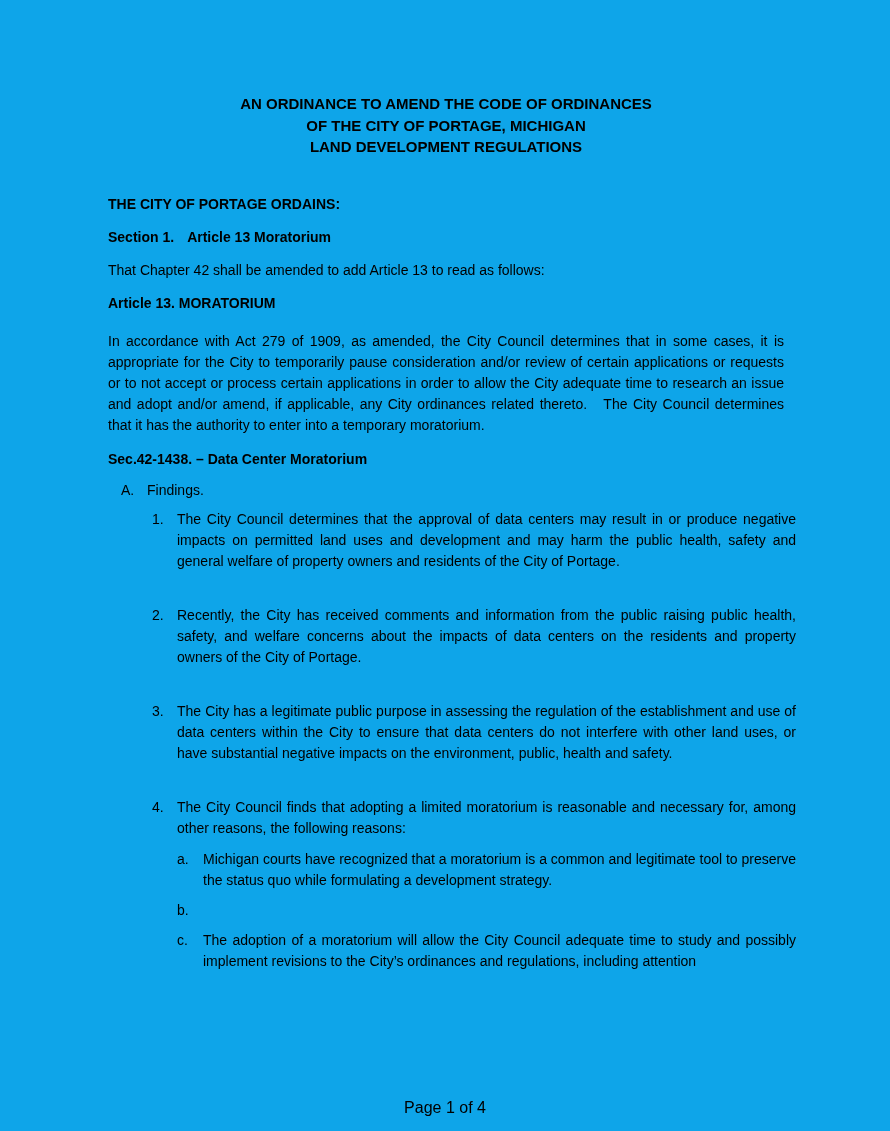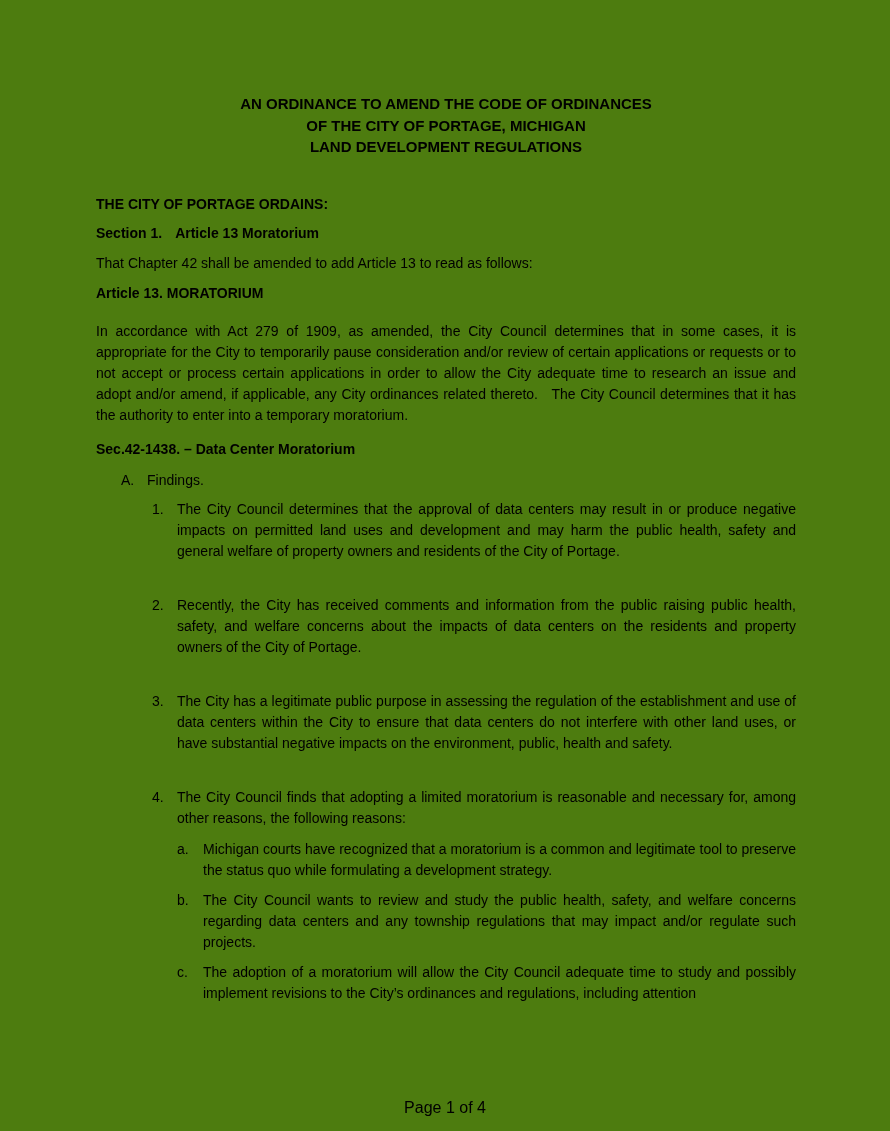--- a/index.html
+++ b/index.html
@@ -10,28 +10,28 @@
     background: #ffffff;
     color: #000000;
     font-family: "Liberation Sans", sans-serif;
   }
   .page {
     position: relative;
     width: 890px;
     height: 1131px;
     padding: 93px 94px 0 96px;
     overflow: hidden;
-    background: #4d7c0f;
+    background: #0ea5e9;
   }
   .content {
     width: 700px;
     font-size: 14px;
     line-height: 21px;
   }
-  p { margin: 0; }
+  p { margin: 12px; }
   .bold { font-weight: bold; }
   .justify { text-align: justify; }
 
   .title-block {
     text-align: center;
     font-weight: bold;
     font-size: 15px;
     line-height: 21.5px;
     margin-bottom: 36px;
   }
@@ -123,21 +123,20 @@
       <span class="li-text">The City Council finds that adopting a limited moratorium is reasonable and necessary for, among other reasons, the following reasons:</span>
     </div>
 
     <div class="li li-alpha alpha-gap">
       <span class="marker">a.</span>
       <span class="li-text">Michigan courts have recognized that a moratorium is a common and legitimate tool to preserve the status quo while formulating a development strategy.</span>
     </div>
 
     <div class="li li-alpha alpha-gap">
       <span class="marker">b.</span>
-      <span class="li-text">The City Council wants to review and study the public health, safety, and welfare concerns regarding data centers and any township regulations that may impact and/or regulate such projects.</span>
     </div>
 
     <div class="li li-alpha">
       <span class="marker">c.</span>
       <span class="li-text">The adoption of a moratorium will allow the City Council adequate time to study and possibly implement revisions to the City’s ordinances and regulations, including attention</span>
     </div>
 
   </div>
 
   <div class="footer">

